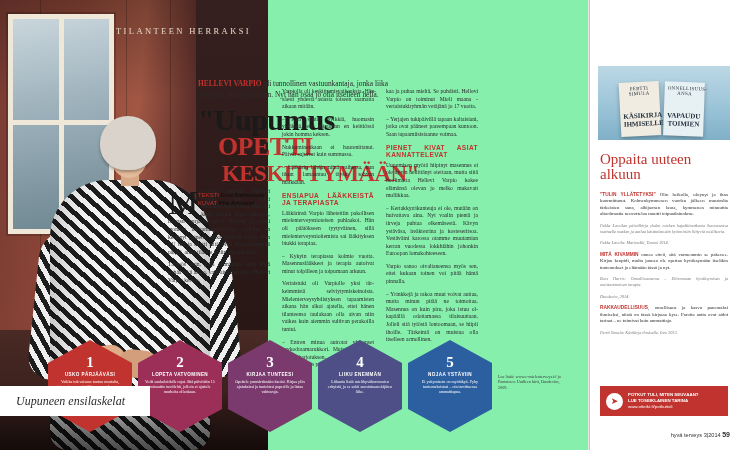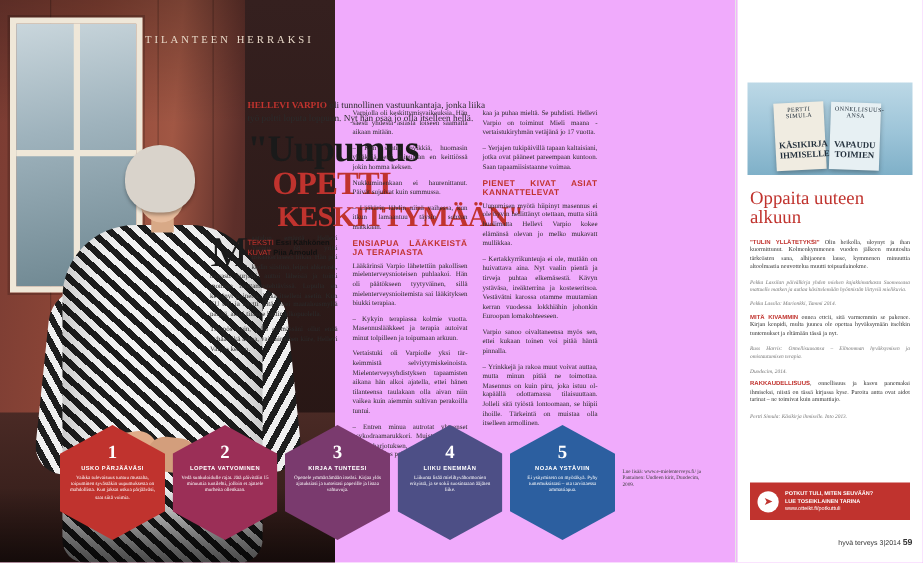--- a/index.html
+++ b/index.html
@@ -11,21 +11,21 @@
     width: 738px;
     height: 450px;
     overflow: hidden;
     font-family: "Liberation Sans", sans-serif;
     position: relative;
   }
 
   #page {
     position: absolute;
     inset: 0;
-    background: #f0abfc;
+    background: #86efac;
   }
 
   
   .photo-panel {
     position: absolute;
     left: 0; top: 0;
     width: 268px; height: 450px;
     overflow: hidden;
     background: #6d3a32;
   }
@@ -510,20 +510,23 @@
       <div class="txt">Liikunta lisää mielihyvä­hormonien erityistä, ja se sokii suosintaaan ääjäten liike.</div>
     </div>
     <div class="hex" id="hex5" style="left:380px;background:#2c5fa0">
       <div class="num">5</div>
       <div class="ttl">NOJAA YSTÄVIIN</div>
       <div class="txt">Ei ysitymisetn on myötäkyä. Pyhy tuntemuksistasi – ota tarvittaessa ammattiapua.</div>
     </div>
     <div class="hex-caption" style="left:470px; top:34px;">Lue lisää: www.e-mielen­terveys.fi/ ja Pantainen: Uudleen kirit, Duodecim, 2009.</div>
   </div>
 
+  <div class="photo-banner">
+    <div class="photo-banner-text">Uupuneen ensilaskelat</div>
+  </div>
 
   <div class="rail">
     <div class="rail-photo">
       <div class="book" id="book1">
         <div class="bt">PERTTI SIMULA</div>
         <div class="bh">KÄSIKIRJA IHMISELLE</div>
       </div>
       <div class="book" id="book2">
         <div class="bt">ONNELLISUUS­ANSA</div>
         <div class="bh">VAPAUDU TOIMIEN</div>

